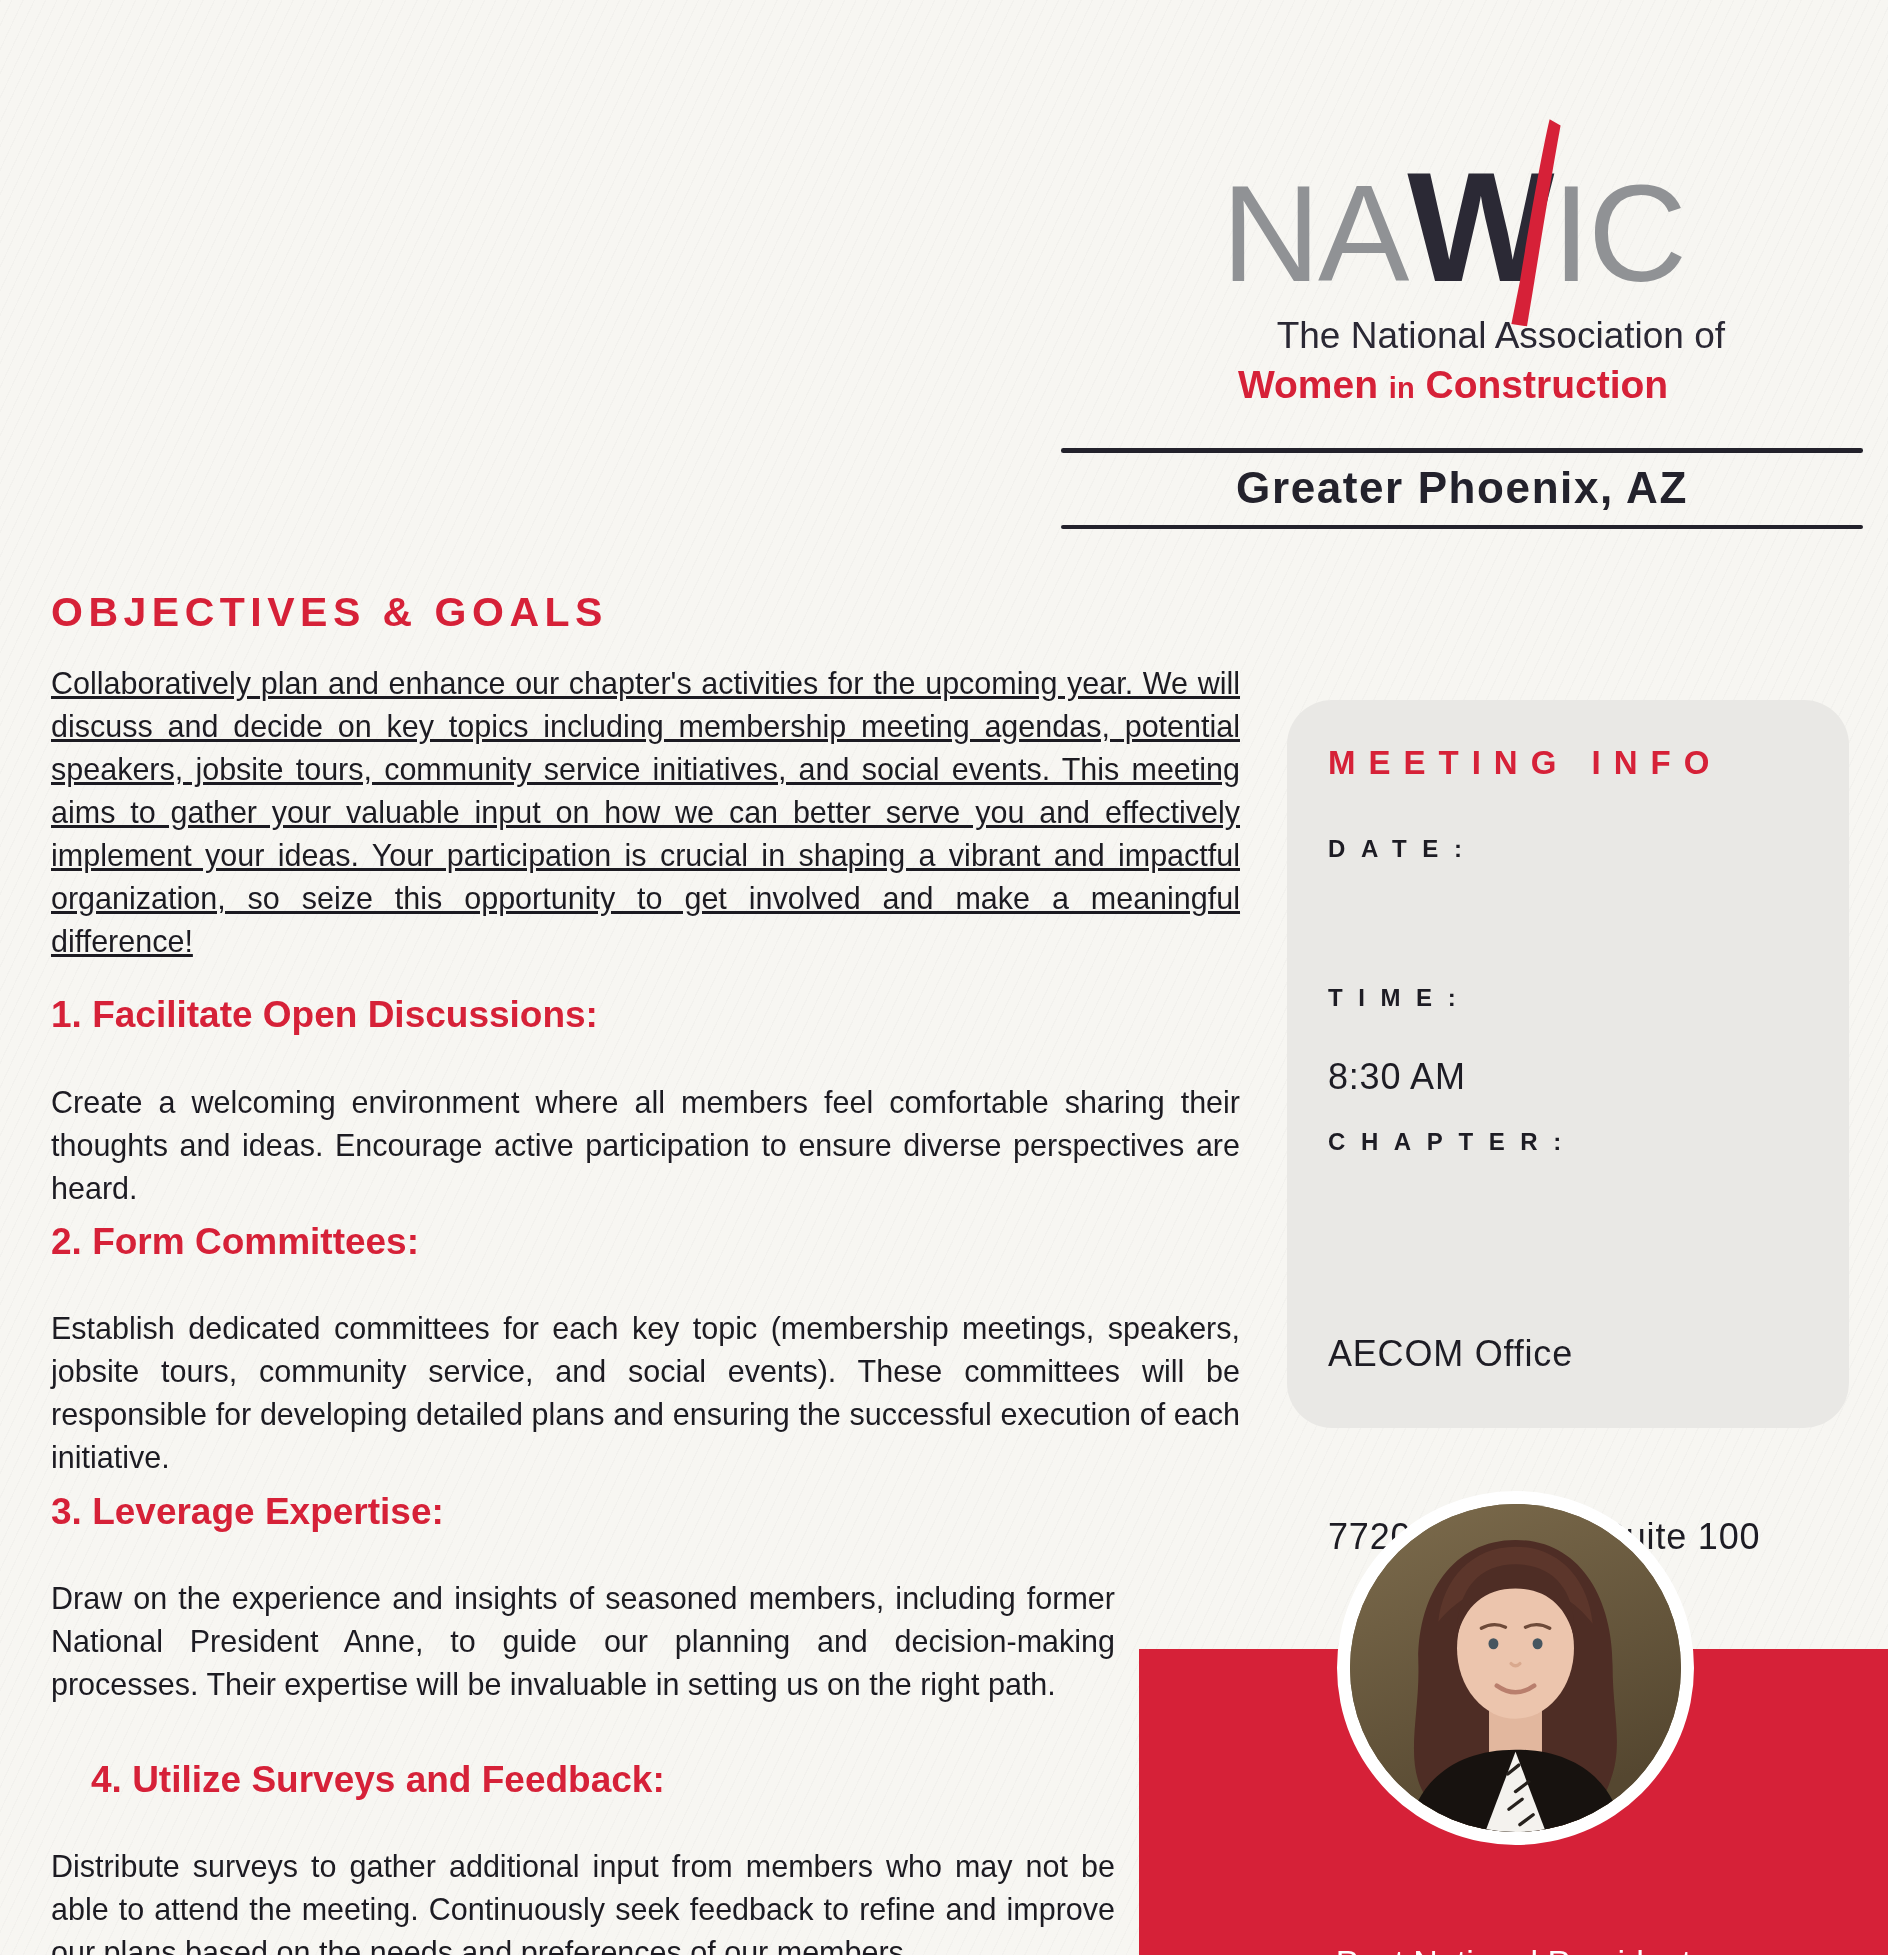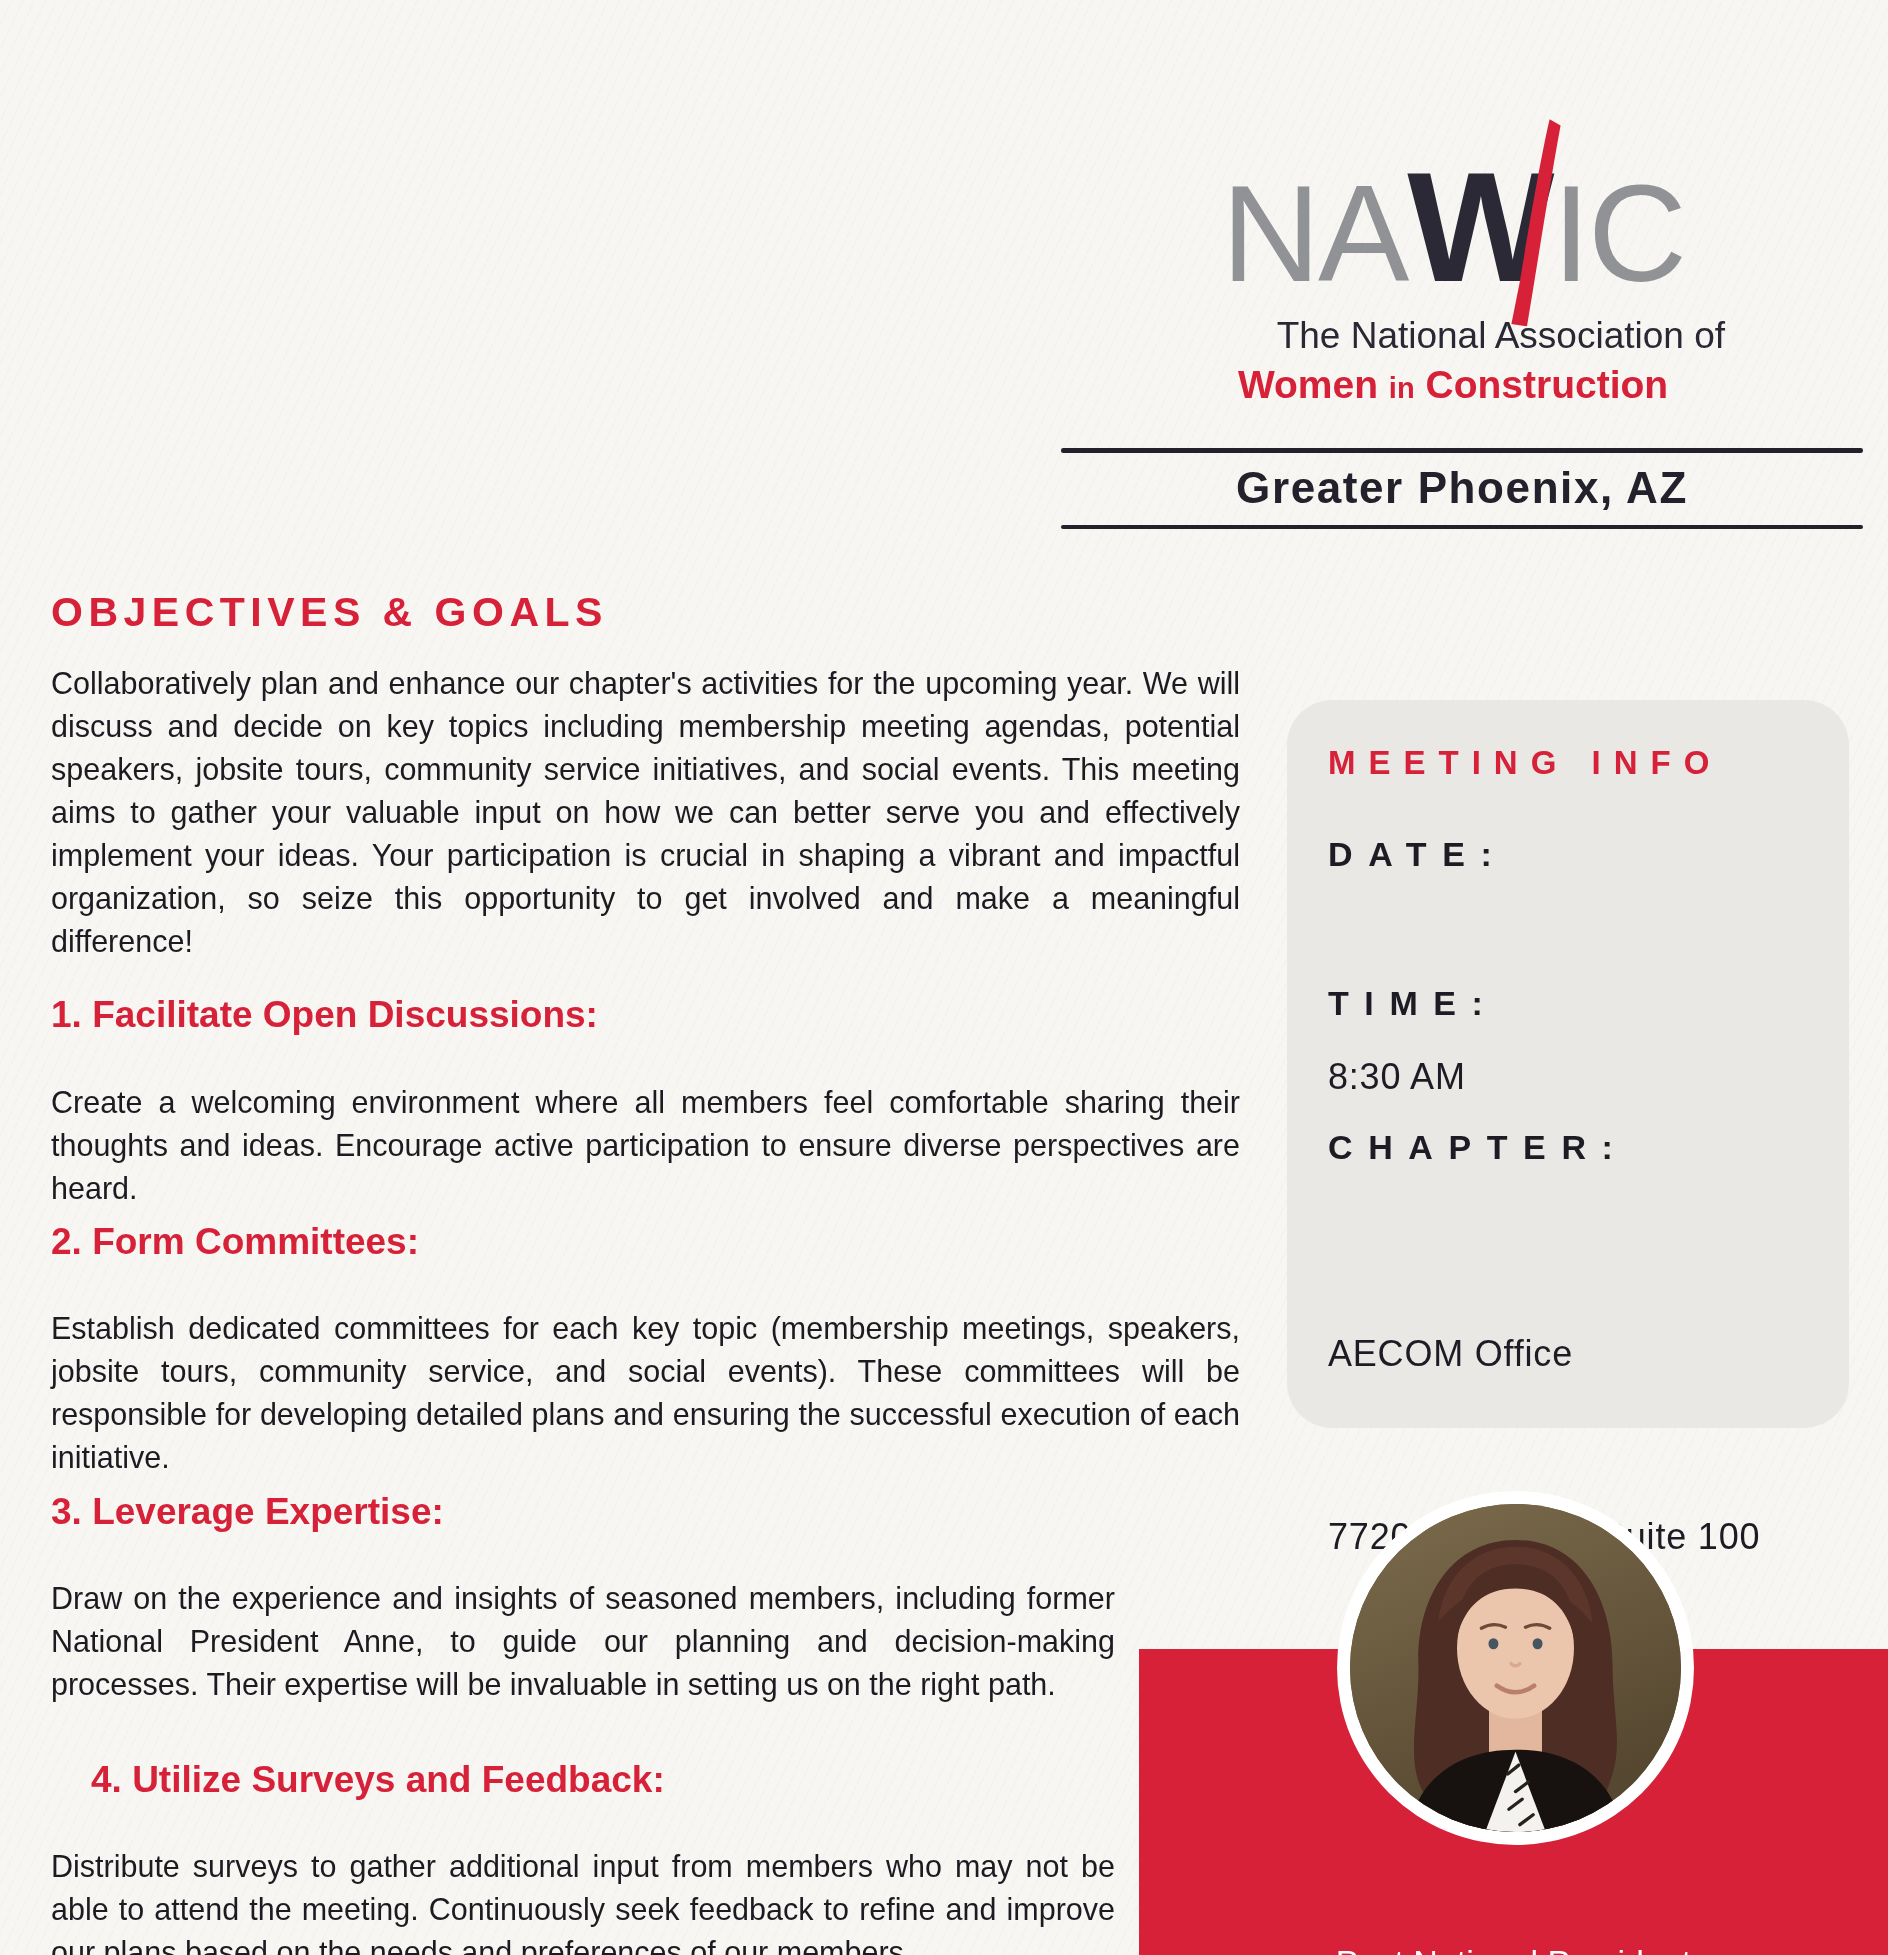--- a/index.html
+++ b/index.html
@@ -37,33 +37,33 @@
   .women-line .in-word{font-size:29px;margin-top:44px;}
 
   
   .chapter-banner{left:1061px;top:448px;width:802px;}
   .banner-rule{height:4.7px;background:var(--dark);border-radius:2.3px;}
   .banner-text{font-size:44px;font-weight:700;color:var(--dark);text-align:center;letter-spacing:1.6px;padding:10.2px 0 11.7px 0;}
 
   
   .objectives-heading{left:51px;top:589px;font-size:41px;font-weight:700;color:var(--red);letter-spacing:5.5px;}
   .body-par{font-size:30.5px;line-height:43px;text-align:justify;color:var(--ink);}
-  .intro-par{left:51px;top:662px;width:1189px;}
+  .intro-par{left:51px;top:662px;width:1189px;text-decoration:underline;}
   .sec-title{left:51px;font-size:37px;font-weight:700;color:var(--red);}
   .sec-title.t1{top:994px;} .sec-title.t2{top:1221px;} .sec-title.t3{top:1491px;} .sec-title.t4{top:1759px;margin-left:40px;}
   .sec-body.b1{left:51px;top:1081px;width:1189px;}
   .sec-body.b2{left:51px;top:1307px;width:1189px;}
   .sec-body.b3{left:51px;top:1577px;width:1064px;}
   .sec-body.b4{left:51px;top:1845px;width:1064px;}
 
   
   .meeting-card{left:1287px;top:700px;width:562px;height:728px;background:var(--card);border-radius:45px;}
   .card-line{position:absolute;left:41px;right:31px;}
   .mi-heading{top:44px;font-size:33px;font-weight:700;color:var(--red);letter-spacing:13px;}
-  .mi-label{font-size:34px;font-weight:700;color:#1d1c24;letter-spacing:15.6px;}
+  .mi-label{font-size:24px;font-weight:700;color:#1d1c24;letter-spacing:15.6px;}
   .mi-value{font-size:36px;color:#1d1c24;letter-spacing:0.8px;}
   .lab-date{top:135px;} .val-date{top:209px;}
   .lab-time{top:284px;} .val-time{top:356px;}
   .lab-loc{top:428px;}
   .mi-address{top:501px;line-height:61px;white-space:pre-wrap;}
 
   
   .speaker-box{left:1139px;top:1649px;width:749px;height:795px;background:var(--red);color:#fff;}
   .speaker-photo{left:1337px;top:1491px;width:357px;height:354px;border:13.3px solid #ffffff;border-radius:50%;overflow:hidden;background:#6b5b3f;}
   .speaker-photo svg{width:100%;height:100%;display:block;}

